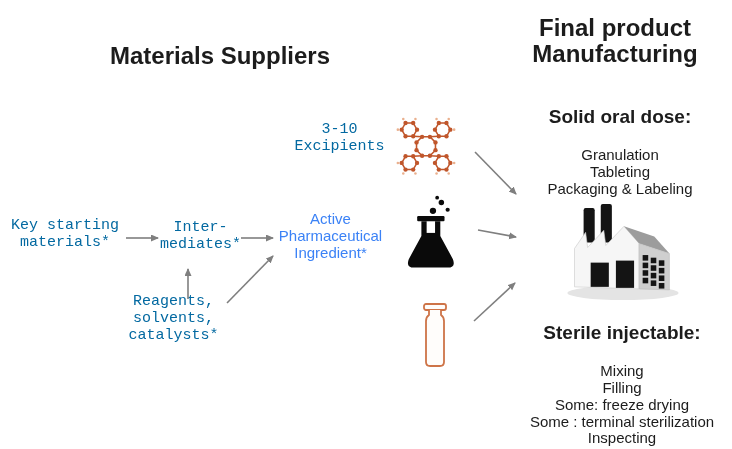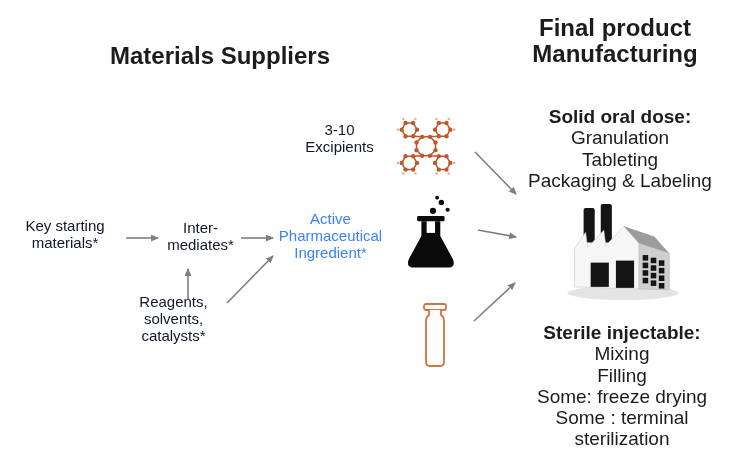--- a/index.html
+++ b/index.html
@@ -5,24 +5,24 @@
   html,body{margin:0;padding:0;background:#ffffff;}
   .canvas{
     position:relative;width:732px;height:449px;background:#ffffff;overflow:hidden;
     font-family:"Liberation Sans", sans-serif;color:#1c1c1c;
   }
   .abs{position:absolute;}
   .center{text-align:center;}
   .pre{white-space:pre-line;}
   .title{font-weight:bold;font-size:24px;line-height:1.1;color:#1c1c1c;}
   .label{font-size:15px;line-height:1.13;}
-  .orange{color:#0f172a;}
+  .orange{color:#0369a1;font-family:Liberation Mono, monospace;}
   .black{color:#3b82f6;}
   .proc-head{font-weight:bold;font-size:19px;line-height:1.12;}
-  .proc-steps{font-size:19px;line-height:1.12;}
+  .proc-steps{font-size:15px;line-height:1.12;margin-top:20px;}
   svg{display:block;}
   .overlay{position:absolute;left:0;top:0;width:732px;height:449px;pointer-events:none;}
 </style>
 </head>
 <body>
 
 <div class="canvas">
 
   <div class="abs title center" style="left:70px;top:43px;width:300px;">Materials Suppliers</div>
 

